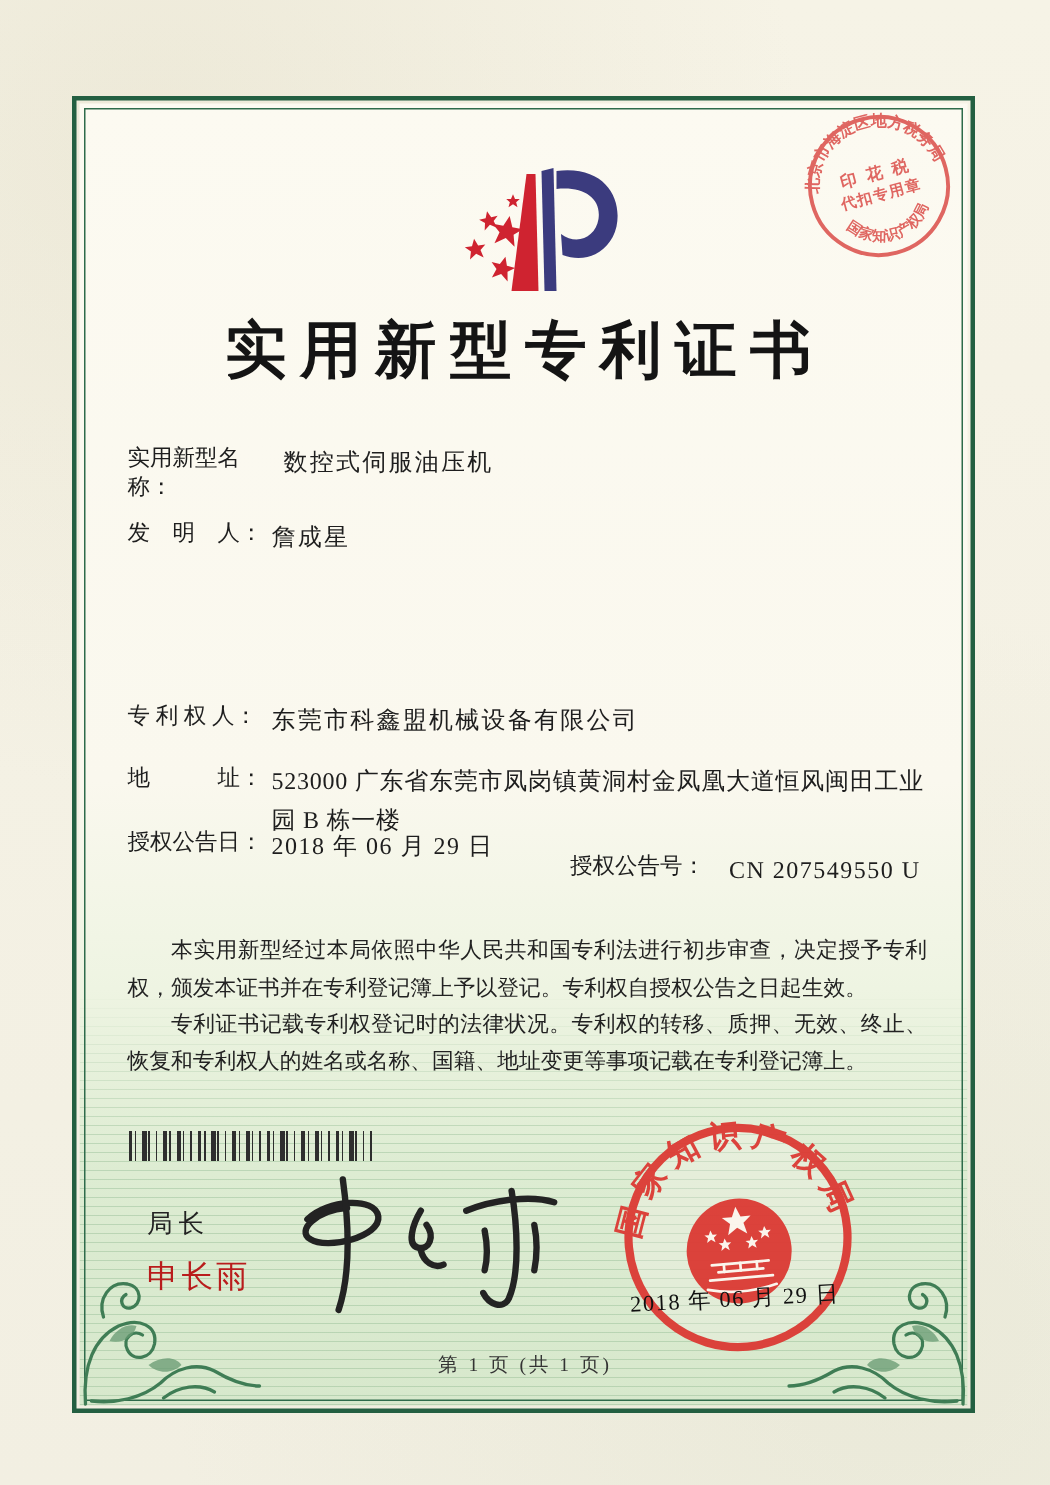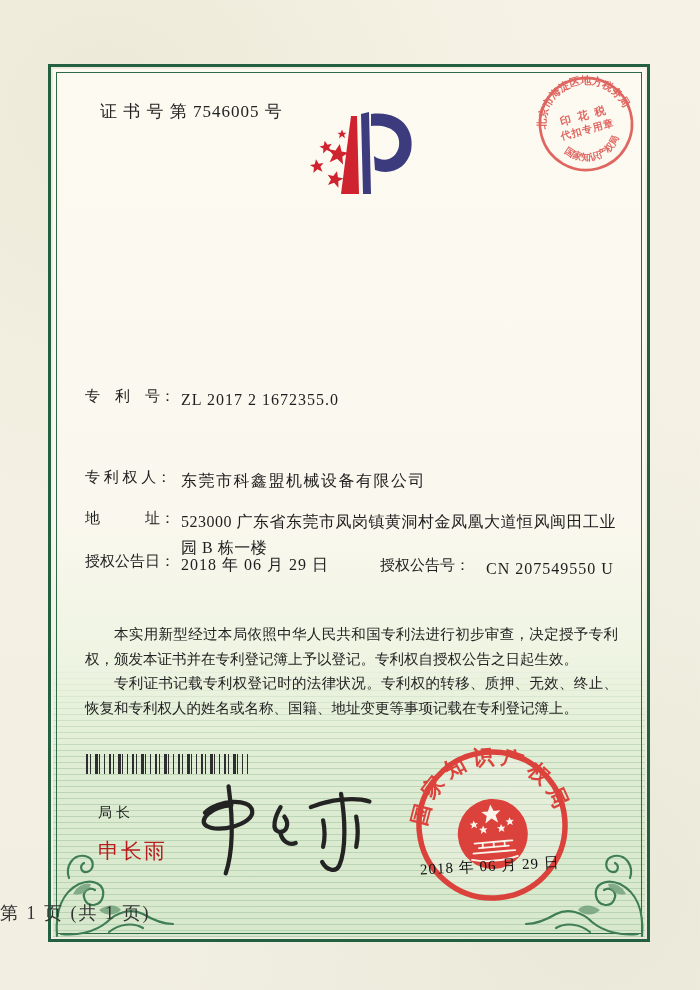--- a/index.html
+++ b/index.html
@@ -29,57 +29,56 @@
     -webkit-mask-image:linear-gradient(180deg,transparent 0,#000 35%);
     mask-image:linear-gradient(180deg,transparent 0,#000 35%);}
   .abs{position:absolute;}
   .cert-no{left:100px;top:100px;font-size:17px;letter-spacing:1px;color:#222;}
   .title{left:0;top:206px;width:100%;text-align:center;font-size:41px;font-weight:600;
     letter-spacing:9px;color:#141414;}
   .row{left:85px;width:545px;font-size:16px;color:#1e1e1e;}
   .row .lbl{display:inline-block;width:92px;font-size:15px;vertical-align:top;}
   .row .val{display:inline-block;letter-spacing:1.5px;vertical-align:top;max-width:440px;line-height:26px;}
   .row .val.latin{letter-spacing:1px;}
-  .grant-no{position:absolute;left:295px;top:4px;}
+  .grant-no{position:absolute;left:295px;top:16px;}
   .grant-no .lbl{width:102px;}
   .body-text{left:85px;top:581px;width:533px;font-size:14.5px;line-height:24.5px;color:#222;margin-top:41px;}
   .body-text p{margin:0;text-indent:2em;text-align:justify;}
   .barcode{left:86px;top:754px;width:162px;height:20px;
     background:repeating-linear-gradient(90deg,
       #2e2e2e 0 2px, transparent 2px 4px,
       #2e2e2e 4px 5px, transparent 5px 9px,
       #2e2e2e 9px 12px, transparent 12px 13px,
       #2e2e2e 13px 14px, transparent 14px 18px,
       #2e2e2e 18px 19px, transparent 19px 23px);}
-  .sig-title{left:98px;top:804px;font-size:14px;letter-spacing:4px;color:#222;}
+  .sig-title{left:98px;top:804px;font-size:17px;letter-spacing:4px;color:#222;}
   .sig-name{left:98px;top:837px;font-size:21px;letter-spacing:2px;color:#b91c1c;}
   .sig-svg{left:168px;top:775px;width:210px;height:104px;}
   .stamp{left:536px;top:74px;width:100px;height:100px;transform:rotate(-15deg);opacity:.92;}
   .seal{left:411px;top:744px;width:162px;height:162px;transform:rotate(-5deg);opacity:.95;}
   .seal-date{left:420px;top:856px;width:170px;font-size:15px;letter-spacing:1px;color:#111;
     transform:rotate(-3deg);z-index:6;}
-  .footer{left:0;top:901px;width:100%;text-align:left;font-size:18px;letter-spacing:2px;color:#333;}
+  .footer{left:0;top:901px;width:100%;text-align:center;font-size:13px;letter-spacing:2px;color:#333;}
   .orn{width:122px;height:92px;}
   .orn-l{left:53px;top:848px;}
   .orn-r{left:524px;top:848px;transform:scaleX(-1);}
   svg{display:block;overflow:visible;}
 </style>
 </head>
 <body>
 
 <div class="page">
   <div class="paper-tint"></div>
   <div class="cert-bg"></div>
   <div class="waves"></div>
 
   <div class="frame">
     <div class="frame-inner"></div>
   </div>
 
-  <div class="abs cert-no">证 书 号 第 7546005 号</div>
 
   <svg class="abs" style="left:283px;top:106px" width="140" height="100" viewBox="0 0 140 100">
     <g fill="#cf2330">
       <path transform="translate(59,28) scale(0.75)" d="M0,-6 L1.8,-1.8 6,-1.8 2.8,1 4,5.6 0,2.8 -4,5.6 -2.8,1 -6,-1.8 -1.8,-1.8 Z"></path>
       <path transform="translate(43,41) scale(1.05) rotate(-12)" d="M0,-6 L1.8,-1.8 6,-1.8 2.8,1 4,5.6 0,2.8 -4,5.6 -2.8,1 -6,-1.8 -1.8,-1.8 Z"></path>
       <path transform="translate(55,48) scale(1.7) rotate(10)" d="M0,-6 L1.8,-1.8 6,-1.8 2.8,1 4,5.6 0,2.8 -4,5.6 -2.8,1 -6,-1.8 -1.8,-1.8 Z"></path>
       <path transform="translate(34,60) scale(1.15) rotate(-8)" d="M0,-6 L1.8,-1.8 6,-1.8 2.8,1 4,5.6 0,2.8 -4,5.6 -2.8,1 -6,-1.8 -1.8,-1.8 Z"></path>
       <path transform="translate(52,73) scale(1.35) rotate(14)" d="M0,-6 L1.8,-1.8 6,-1.8 2.8,1 4,5.6 0,2.8 -4,5.6 -2.8,1 -6,-1.8 -1.8,-1.8 Z"></path>
       <polygon points="68,10 74,10 76,88 58,88"></polygon>
     </g>
@@ -98,24 +97,29 @@
     <text font-size="10.5" fill="#dd5a55" font-weight="bold">
       <textPath href="#stArcTop" startOffset="50%" text-anchor="middle">北京市海淀区地方税务局</textPath>
     </text>
     <text x="50" y="45" font-size="11" fill="#dd5a55" font-weight="bold" text-anchor="middle" letter-spacing="2">印 花 税</text>
     <text x="50" y="59" font-size="10" fill="#dd5a55" font-weight="bold" text-anchor="middle" letter-spacing="1">代扣专用章</text>
     <text font-size="9.5" fill="#dd5a55" font-weight="bold">
       <textPath href="#stArcBot" startOffset="50%" text-anchor="middle">国家知识产权局</textPath>
     </text>
   </svg>
 
-
-  <div class="abs row" style="top:387px">
-    <span class="lbl">专　利　号：</span>
-    <span class="val latin">ZL 2017 2 1672355.0</span>
+  <div class="abs title">实用新型专利证书</div>
+
+  <div class="abs row" style="top:296px">
+    <span class="lbl" style="width:100px">实用新型名称：</span>
+    <span class="val">数控式伺服油压机</span>
+  </div>
+  <div class="abs row" style="top:346px">
+    <span class="lbl">发　明　人：</span>
+    <span class="val">詹成星</span>
   </div>
   <div class="abs row" style="top:468px">
     <span class="lbl">专 利 权 人：</span>
     <span class="val">东莞市科鑫盟机械设备有限公司</span>
   </div>
   <div class="abs row" style="top:509px">
     <span class="lbl">地　　　址：</span>
     <span class="val" style="letter-spacing:.5px">523000 广东省东莞市凤岗镇黄洞村金凤凰大道恒风闽田工业园 B 栋一楼</span>
   </div>
   <div class="abs row" style="top:552px">

